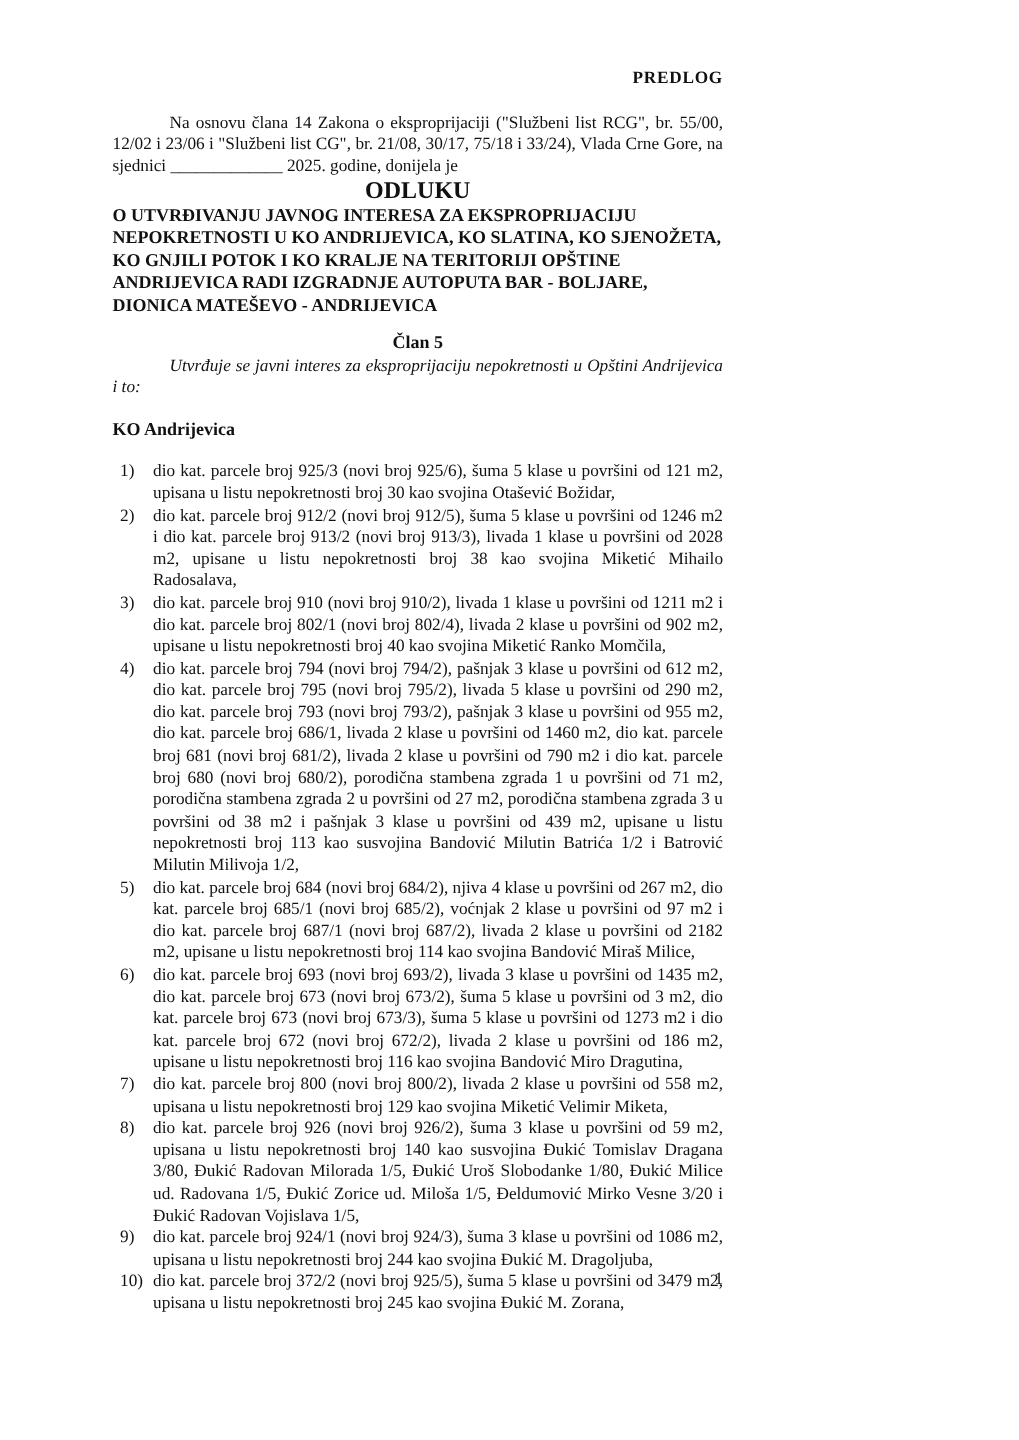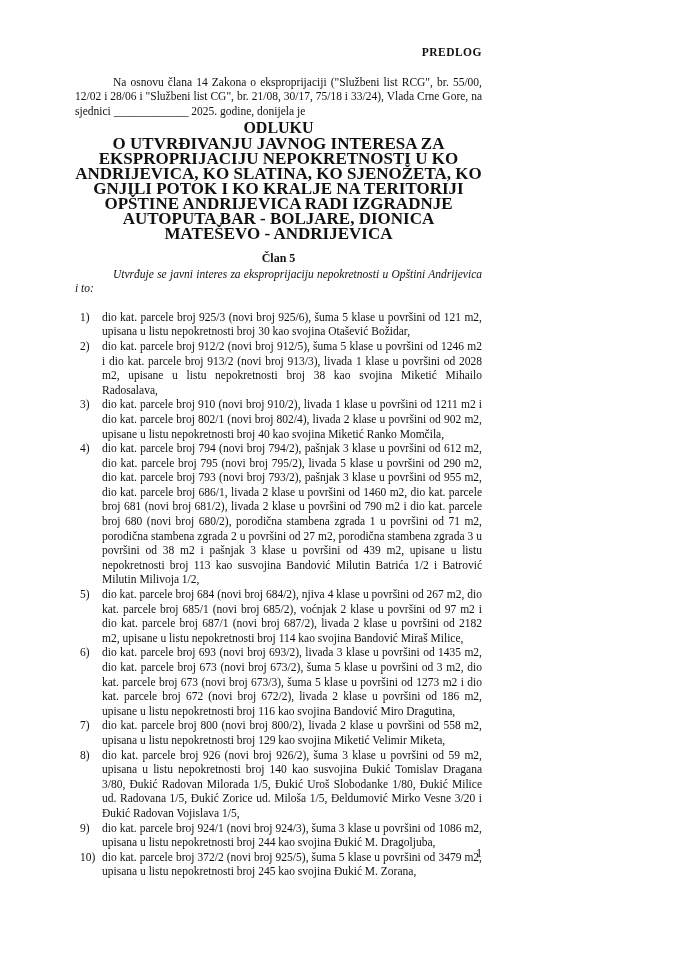--- a/index.html
+++ b/index.html
@@ -35,23 +35,22 @@
     text-align: justify;
     text-indent: 38px;
   }
   .decision-title {
     margin-top: 3px;
     text-align: center;
     font-weight: bold;
     font-size: 16px;
   }
   .decision-subtitle {
-    text-align: center;
     font-weight: bold;
-    font-size: 17px;
+    font-size: 12px;
     line-height: 15px;
   }
   .article-heading {
     margin-top: 10px;
     text-align: center;
     font-weight: bold;
     font-size: 12px;
   }
   .article-intro {
     margin: 1px 0 0 0;
@@ -88,28 +87,29 @@
     font-size: 11.5px;
   }
 </style>
 </head>
 <body>
 
 <div class="page">
 
   <div class="predlog">PREDLOG</div>
 
-  <p class="intro">Na osnovu člana 14 Zakona o eksproprijaciji ("Službeni list RCG", br. 55/00, 12/02 i 28/06 i "Službeni list CG", br. 21/08, 30/17, 75/18 i 33/24), Vlada Crne Gore, na sjednici _____________ 2025. godine, donijela je</p>
+  <p class="intro">Na osnovu člana 14 Zakona o eksproprijaciji ("Službeni list RCG", br. 55/00, 12/02 i 23/06 i "Službeni list CG", br. 21/08, 30/17, 75/18 i 33/24), Vlada Crne Gore, na sjednici _____________ 2025. godine, donijela je</p>
 
   <div class="decision-title">ODLUKU</div>
   <div class="decision-subtitle">O UTVRĐIVANJU JAVNOG INTERESA ZA EKSPROPRIJACIJU NEPOKRETNOSTI U KO ANDRIJEVICA, KO SLATINA, KO SJENOŽETA, KO GNJILI POTOK I KO KRALJE NA TERITORIJI OPŠTINE ANDRIJEVICA RADI IZGRADNJE AUTOPUTA BAR - BOLJARE, DIONICA MATEŠEVO - ANDRIJEVICA</div>
 
   <div class="article-heading">Član 5</div>
   <p class="article-intro">Utvrđuje se javni interes za eksproprijaciju nepokretnosti u Opštini Andrijevica i to:</p>
 
+  <div class="section-heading">KO Andrijevica</div>
 
   <ol class="items">
     <li class="item">
       <span class="num">1)</span>
       <span class="txt">dio kat. parcele broj 925/3 (novi broj 925/6), šuma 5 klase u površini od 121 m2, upisana u listu nepokretnosti broj 30 kao svojina Otašević Božidar,</span>
     </li>
     <li class="item">
       <span class="num">2)</span>
       <span class="txt">dio kat. parcele broj 912/2 (novi broj 912/5), šuma 5 klase u površini od 1246 m2 i dio kat. parcele broj 913/2 (novi broj 913/3), livada 1 klase u površini od 2028 m2, upisane u listu nepokretnosti broj 38 kao svojina Miketić Mihailo Radosalava,</span>
     </li>

